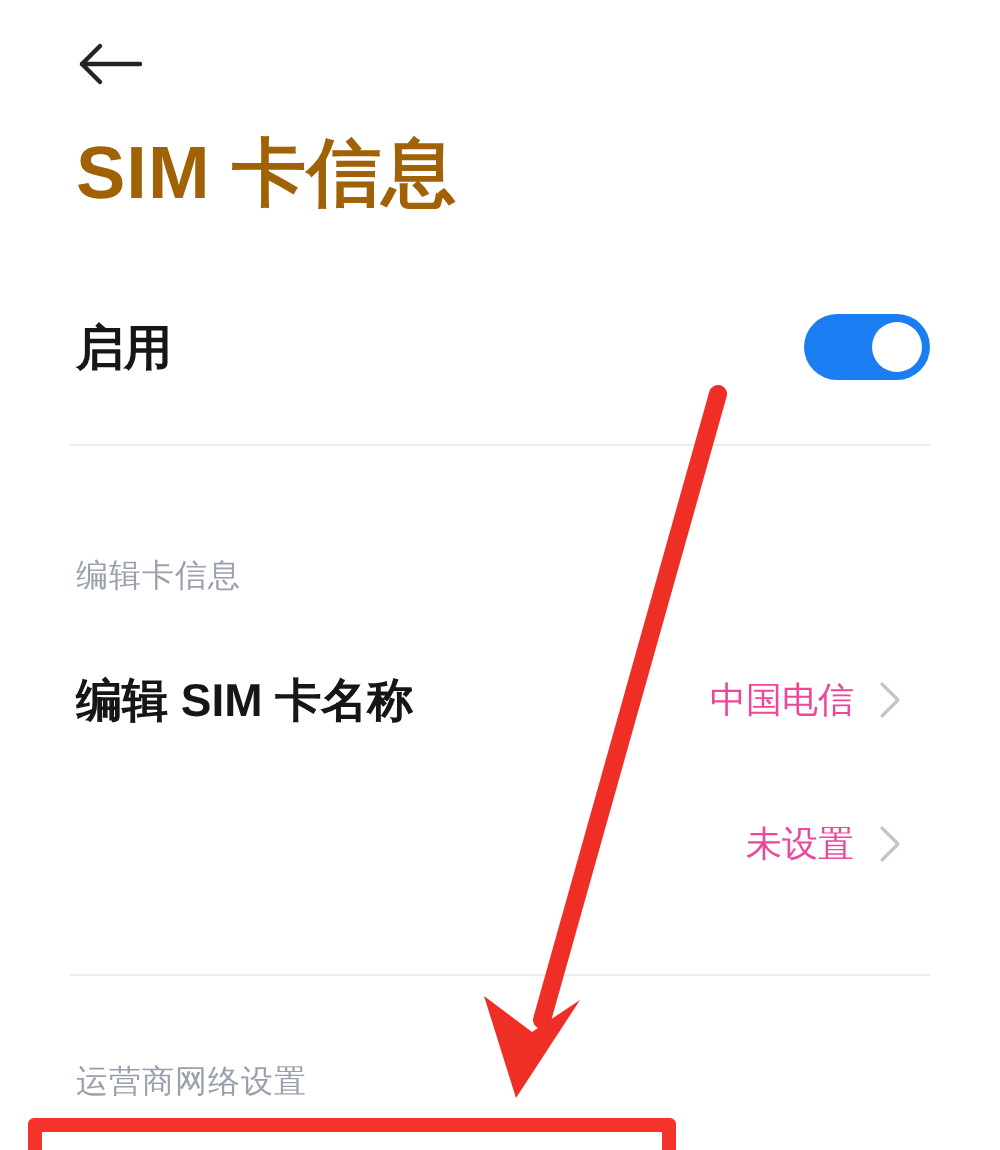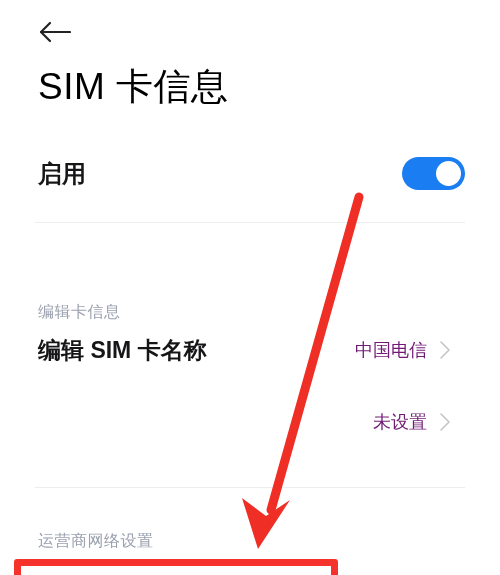--- a/index.html
+++ b/index.html
@@ -41,23 +41,23 @@
     cursor: pointer;
   }
   .back-btn svg { display: block; }
 
   
   .page-title {
     position: absolute;
     left: 38px;
     top: 64px;
     font-size: 37px;
-    font-weight: 400;
+    font-weight: 700;
     letter-spacing: 0.5px;
-    color: #000000;
+    color: #a16207;
     line-height: 1.25;
     white-space: nowrap;
   }
 
   
   .enable-row {
     position: absolute;
     left: 0;
     right: 0;
     top: 146px;
@@ -108,21 +108,21 @@
   
   .section-head {
     position: absolute;
     left: 38px;
     font-size: 16px;
     font-weight: 400;
     color: #9aa0ae;
     letter-spacing: 0.5px;
     white-space: nowrap;
   }
-  .section-head.s1 { top: 278px; margin-top: 24px; }
+  .section-head.s1 { top: 278px; }
   .section-head.s2 { top: 531px; }
 
   
   .list-row {
     position: absolute;
     left: 0;
     right: 16px;
     height: 56px;
     cursor: pointer;
   }
@@ -146,21 +146,21 @@
     right: 33px;
     top: 0;
     height: 56px;
     display: flex;
     align-items: center;
     gap: 12px;
   }
   .row-value {
     font-size: 18px;
     font-weight: 400;
-    color: #701a75;
+    color: #ec4899;
     white-space: nowrap;
   }
   .chev {
     display: block;
     width: 12px;
     height: 20px;
   }
 
   
   .annot {

